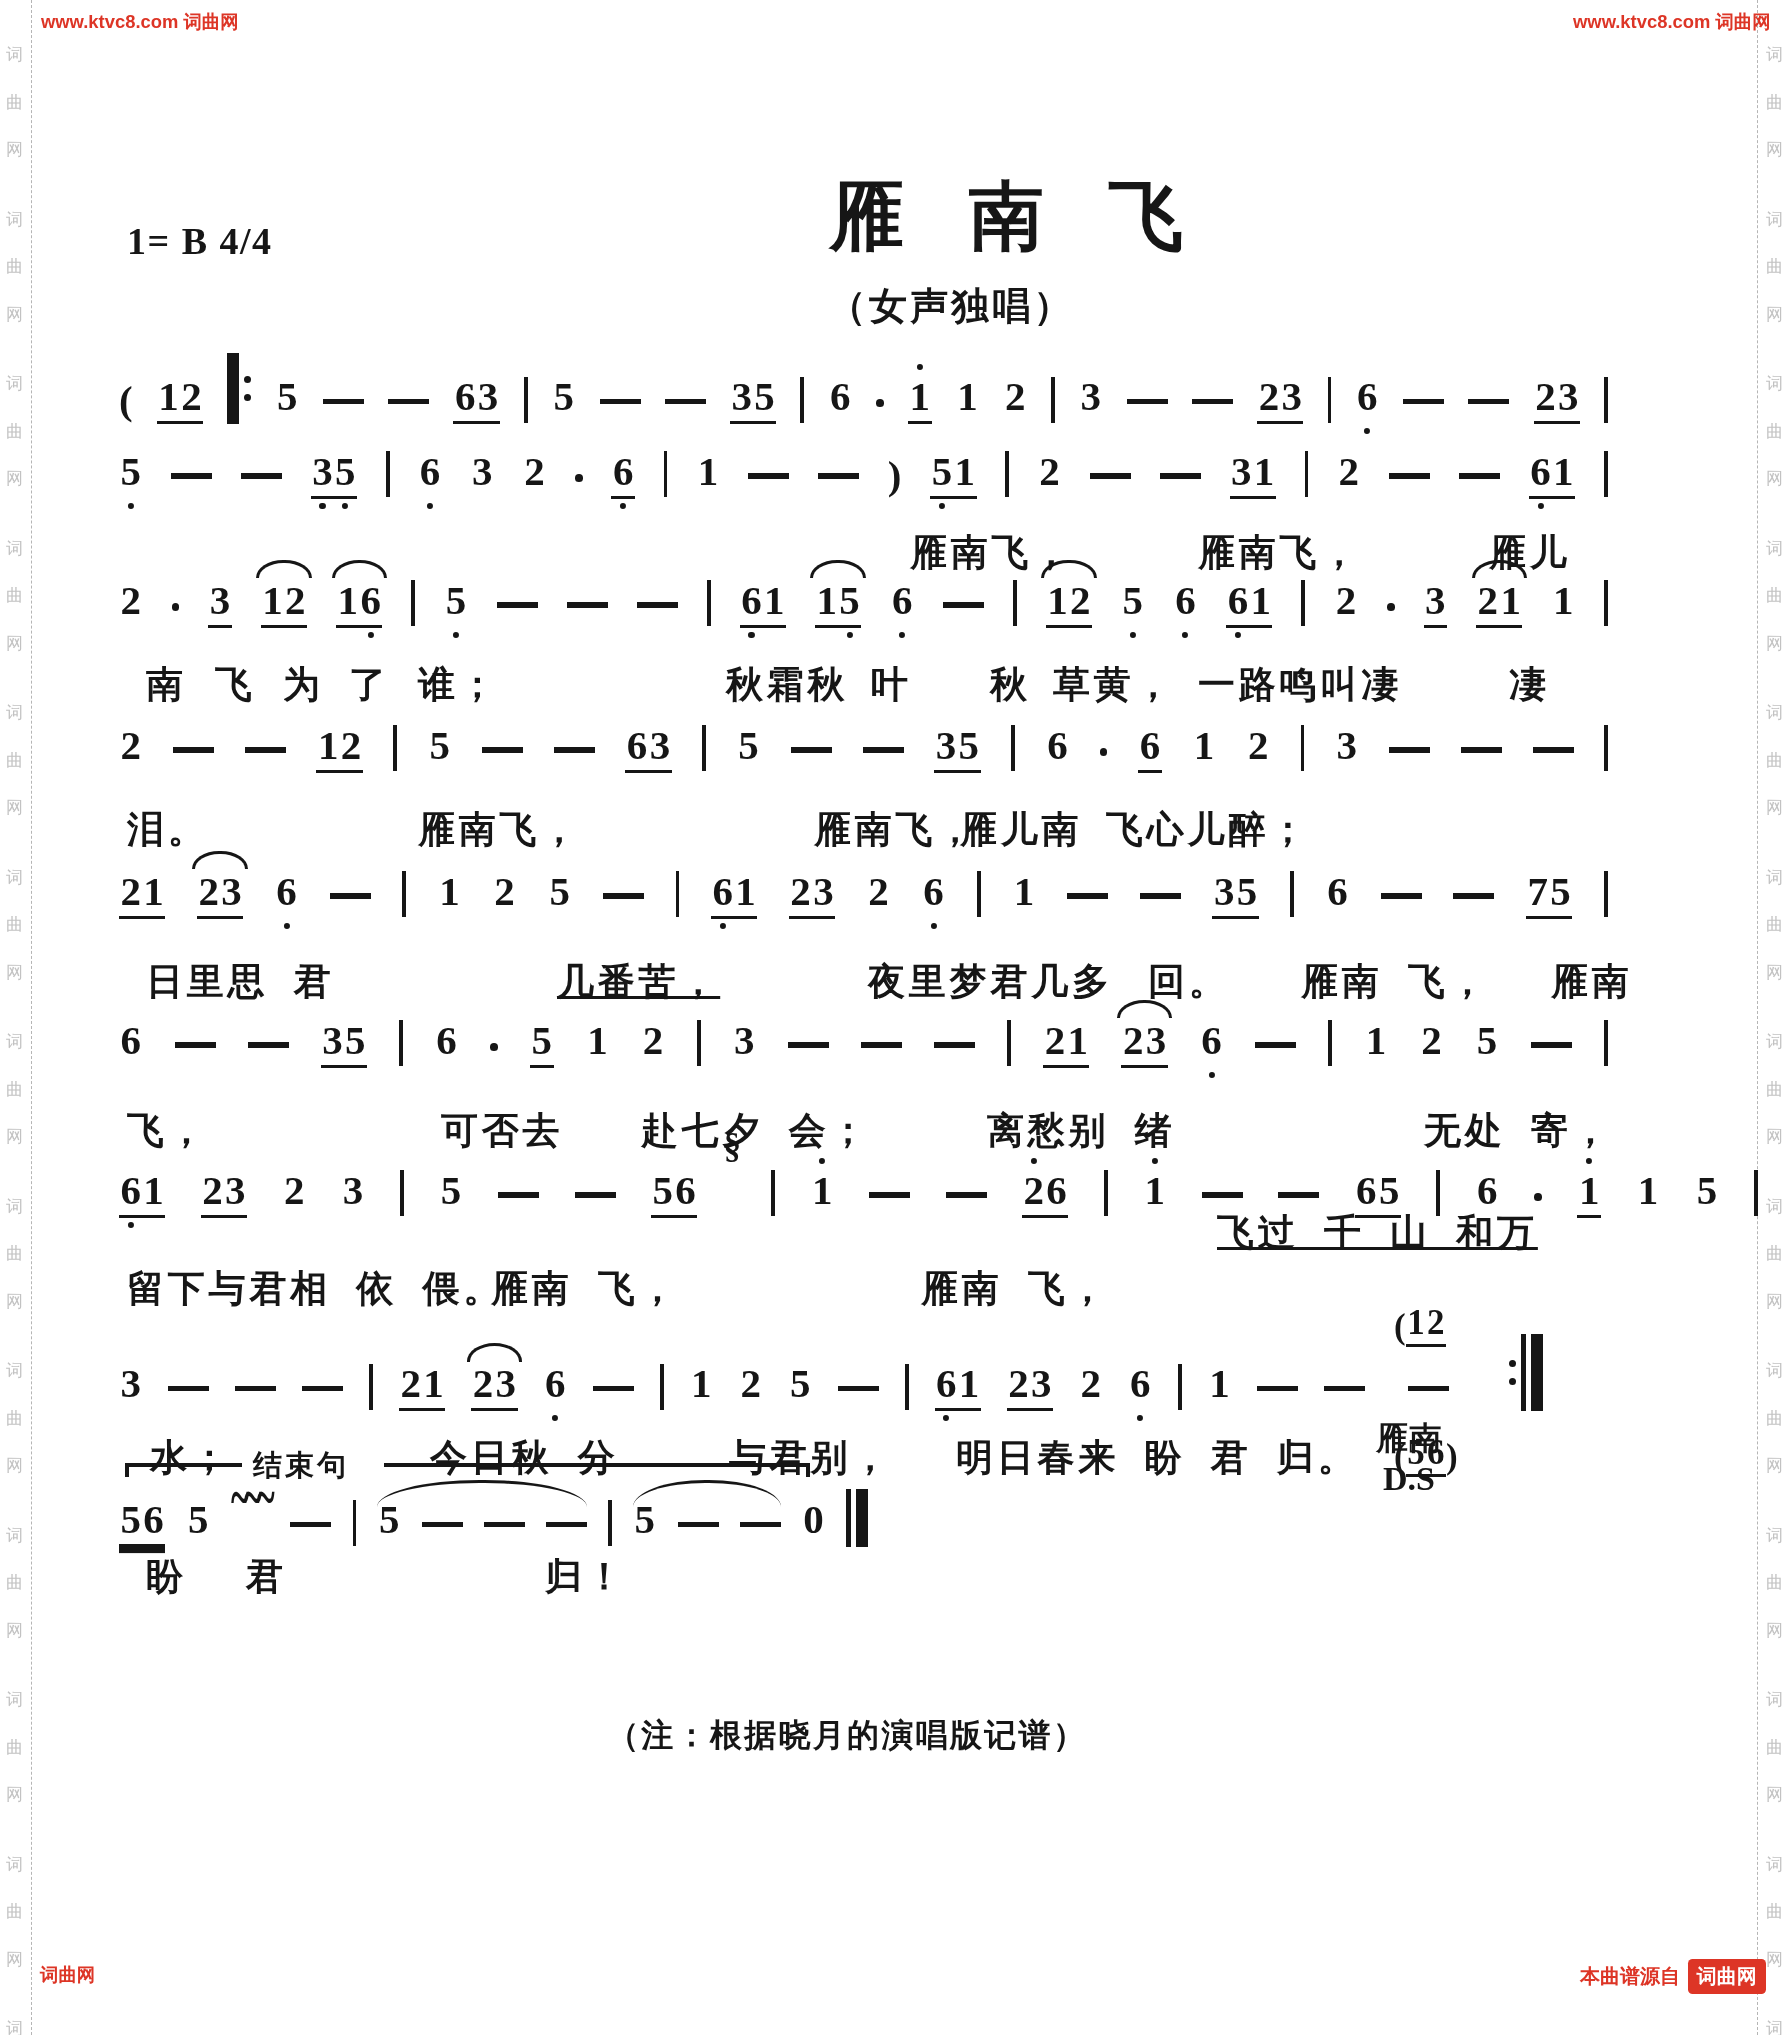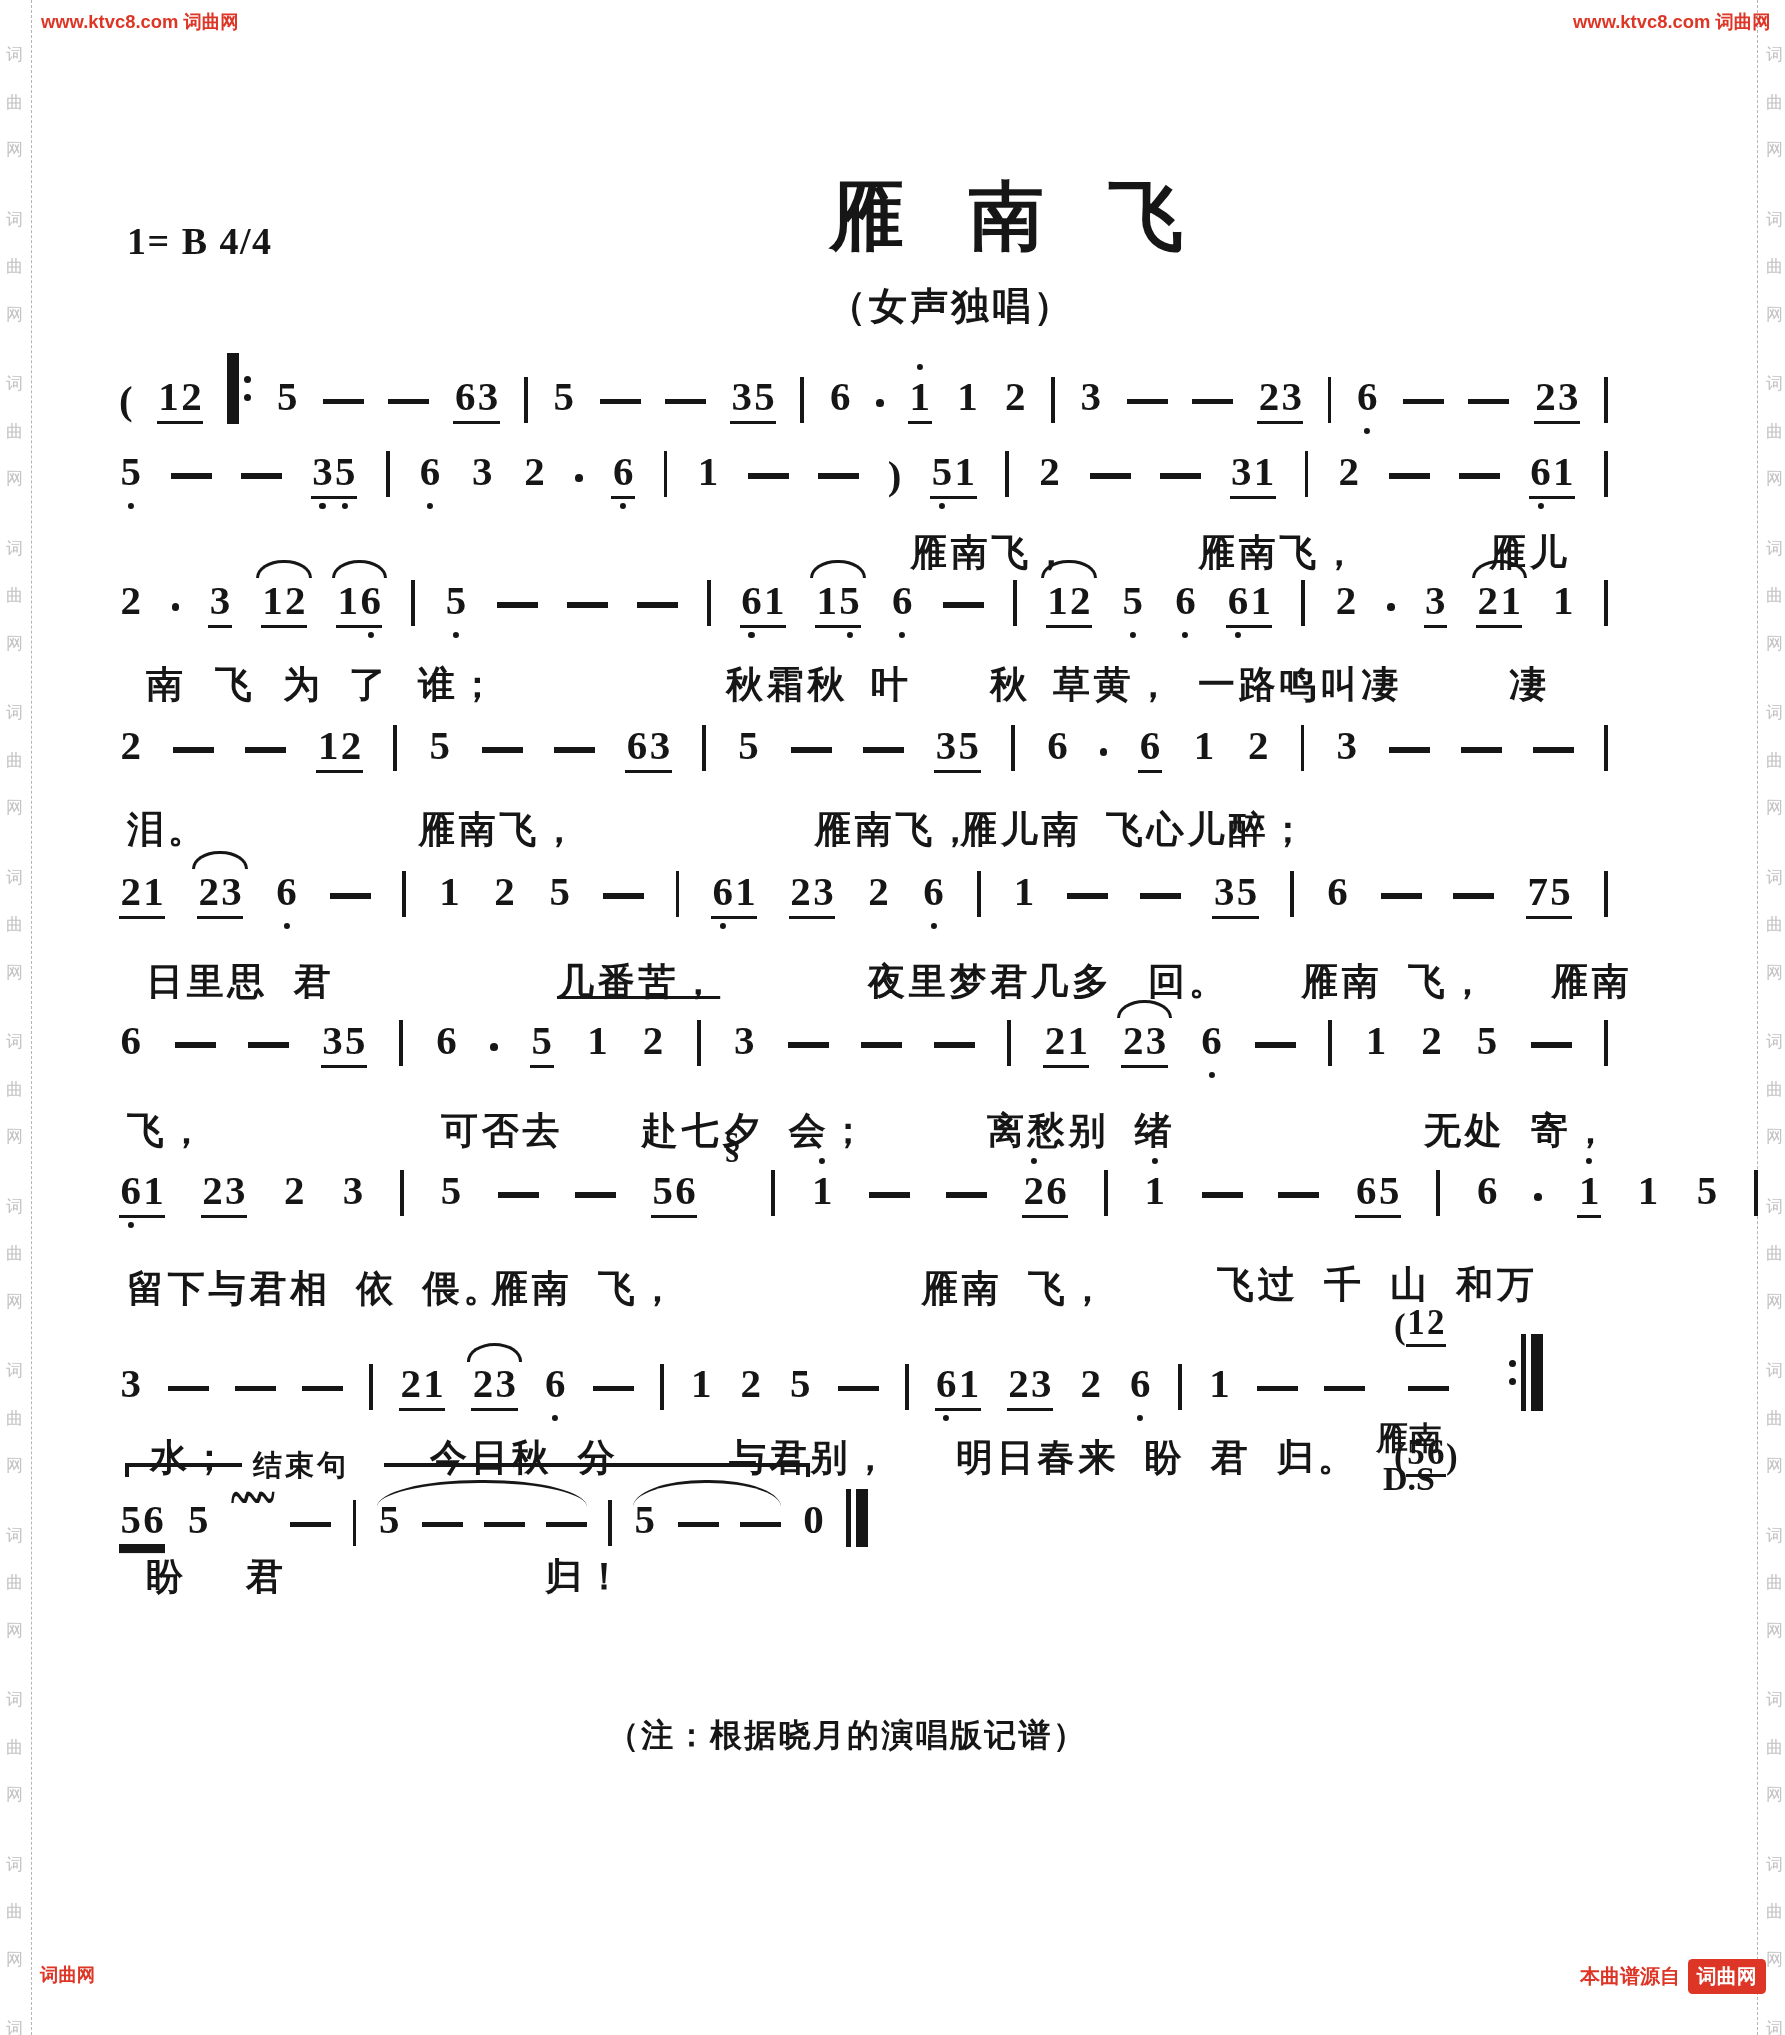--- a/index.html
+++ b/index.html
@@ -643,21 +643,21 @@
           </div>
           <div class="note">
             <span class="ch">5</span>
           </div>
           <div class="bar"></div>
         </div>
       </div>
       <div class="lyric" style="left: 127px; top: 1264px;">留下与君相 依 偎。</div>
       <div class="lyric" style="left: 491px; top: 1264px;">雁南 飞，</div>
       <div class="lyric" style="left: 921px; top: 1264px;">雁南 飞，</div>
-      <div class="lyric" style="left: 1217px; top: 1260px;">飞过 千 山 和万</div>
+      <div class="lyric" style="left: 1217px; top: 1208px; text-decoration: underline;">飞过 千 山 和万</div>
       <div class="mline" style="top: 1334px;">
         <div class="notesrow" style="width: 1424px;">
           <div class="note">
             <span class="ch">3</span>
           </div>
           <div class="dash"></div>
           <div class="dash"></div>
           <div class="dash"></div>
           <div class="bar"></div>
           <div class="note u">

